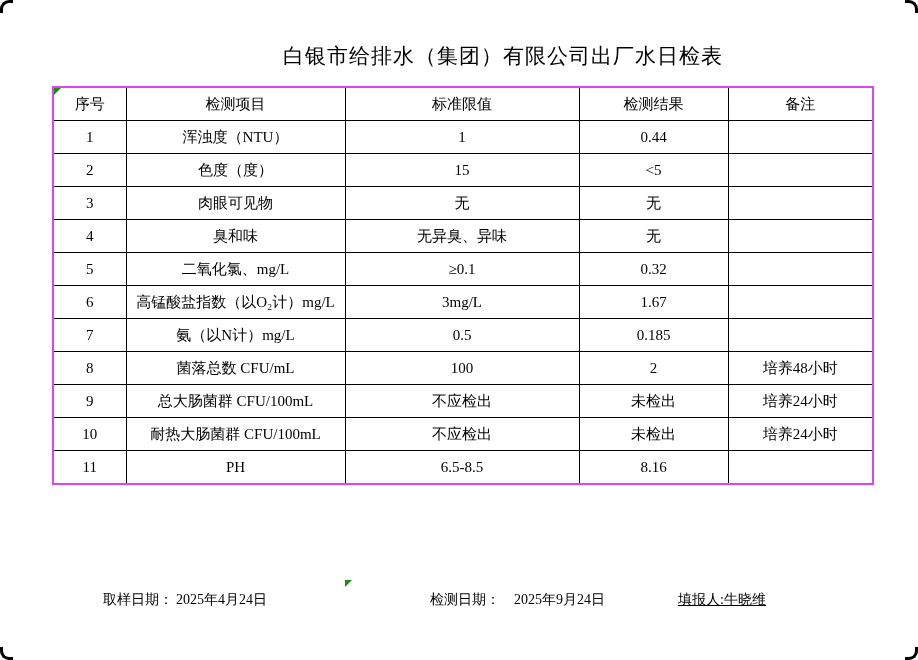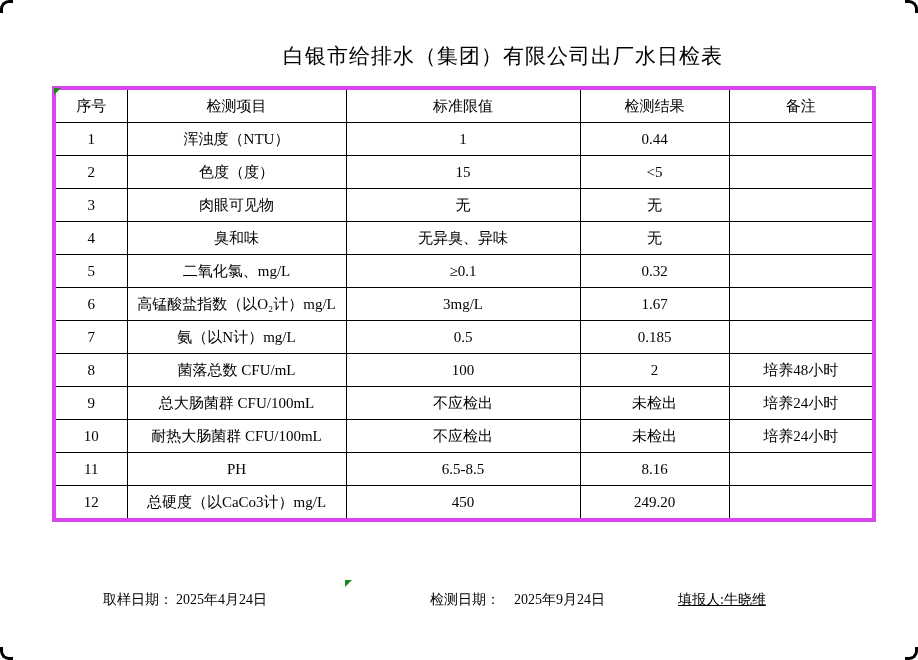--- a/index.html
+++ b/index.html
@@ -6,21 +6,21 @@
   body {
     width:918px; height:660px; background:#ffffff; position:relative;
     overflow:hidden; font-family:"Liberation Serif","DejaVu Serif",serif; color:#000;
   }
   .page-title {
     position:absolute; top:42px; left:0; width:918px; text-align:center;
     font-size:21px; letter-spacing:1px; white-space:nowrap;padding-left:44px;
   }
   table.inspection {
     position:absolute; left:52px; top:86px; width:820px;
-    border-collapse:collapse; table-layout:fixed; border:4px solid #d946ef;
+    border-collapse:collapse; table-layout:fixed; border:2px solid #d946ef;
   }
   table.inspection th, table.inspection td {
     border:1px solid #000; height:32px; padding:0 2px; text-align:center;
     vertical-align:middle; font-size:15px; font-weight:normal;
     white-space:nowrap; overflow:hidden;
   }
   .footer-item { position:absolute; top:591px; font-size:14px; white-space:nowrap; }
   .footer-sampling { left:103px; }
   .footer-test { left:430px; }
   .footer-reporter { left:678px;text-decoration:underline; }
@@ -136,27 +136,20 @@
         <td>未检出</td>
         <td>培养24小时</td>
       </tr>
       <tr>
         <td>11</td>
         <td>PH</td>
         <td>6.5-8.5</td>
         <td>8.16</td>
         <td></td>
       </tr>
-      <tr>
-        <td>12</td>
-        <td>总硬度（以CaCo3计）mg/L</td>
-        <td>450</td>
-        <td>249.20</td>
-        <td></td>
-      </tr>
     </tbody>
 </table>
 
 <div class="err-tri t1" style="border-top-color: rgb(26, 138, 26);"></div>
 <div class="err-tri t2" style="border-top-color: rgb(26, 138, 26);"></div>
 
 <div class="footer-item footer-sampling">
   <span>取样日期：</span><span class="val">2025年4月24日</span>
 </div>
 <div class="footer-item footer-test">

